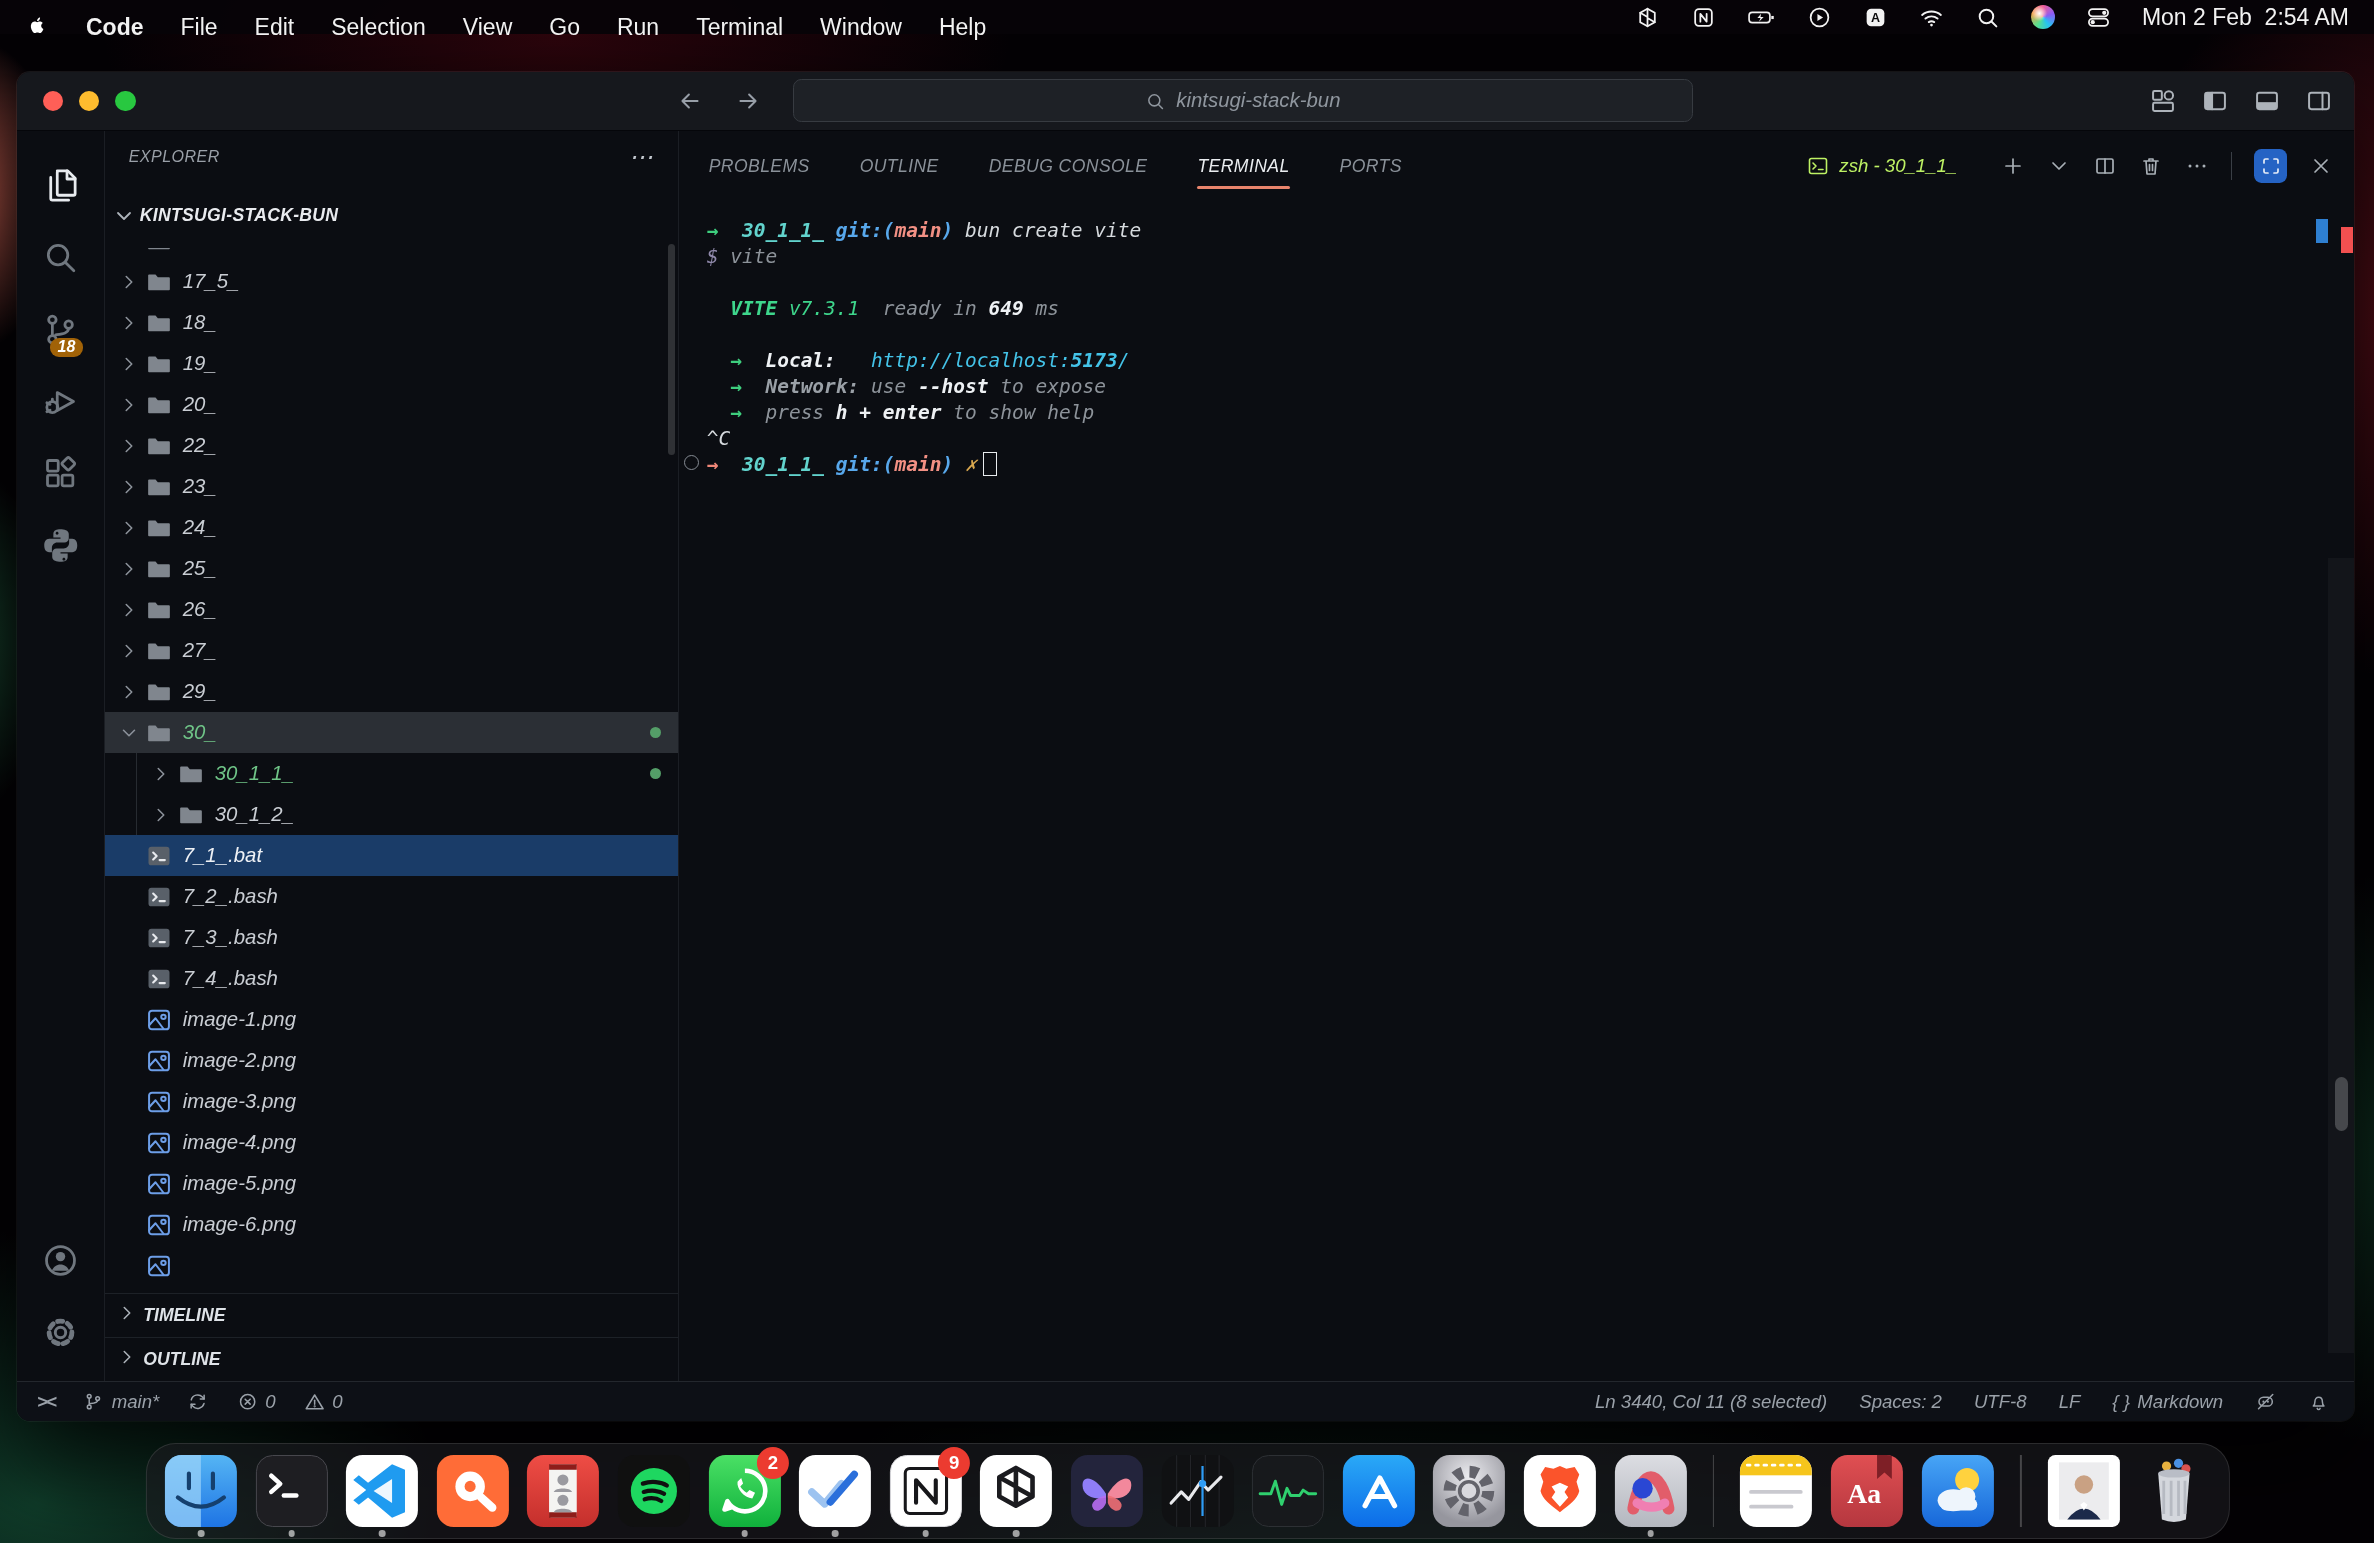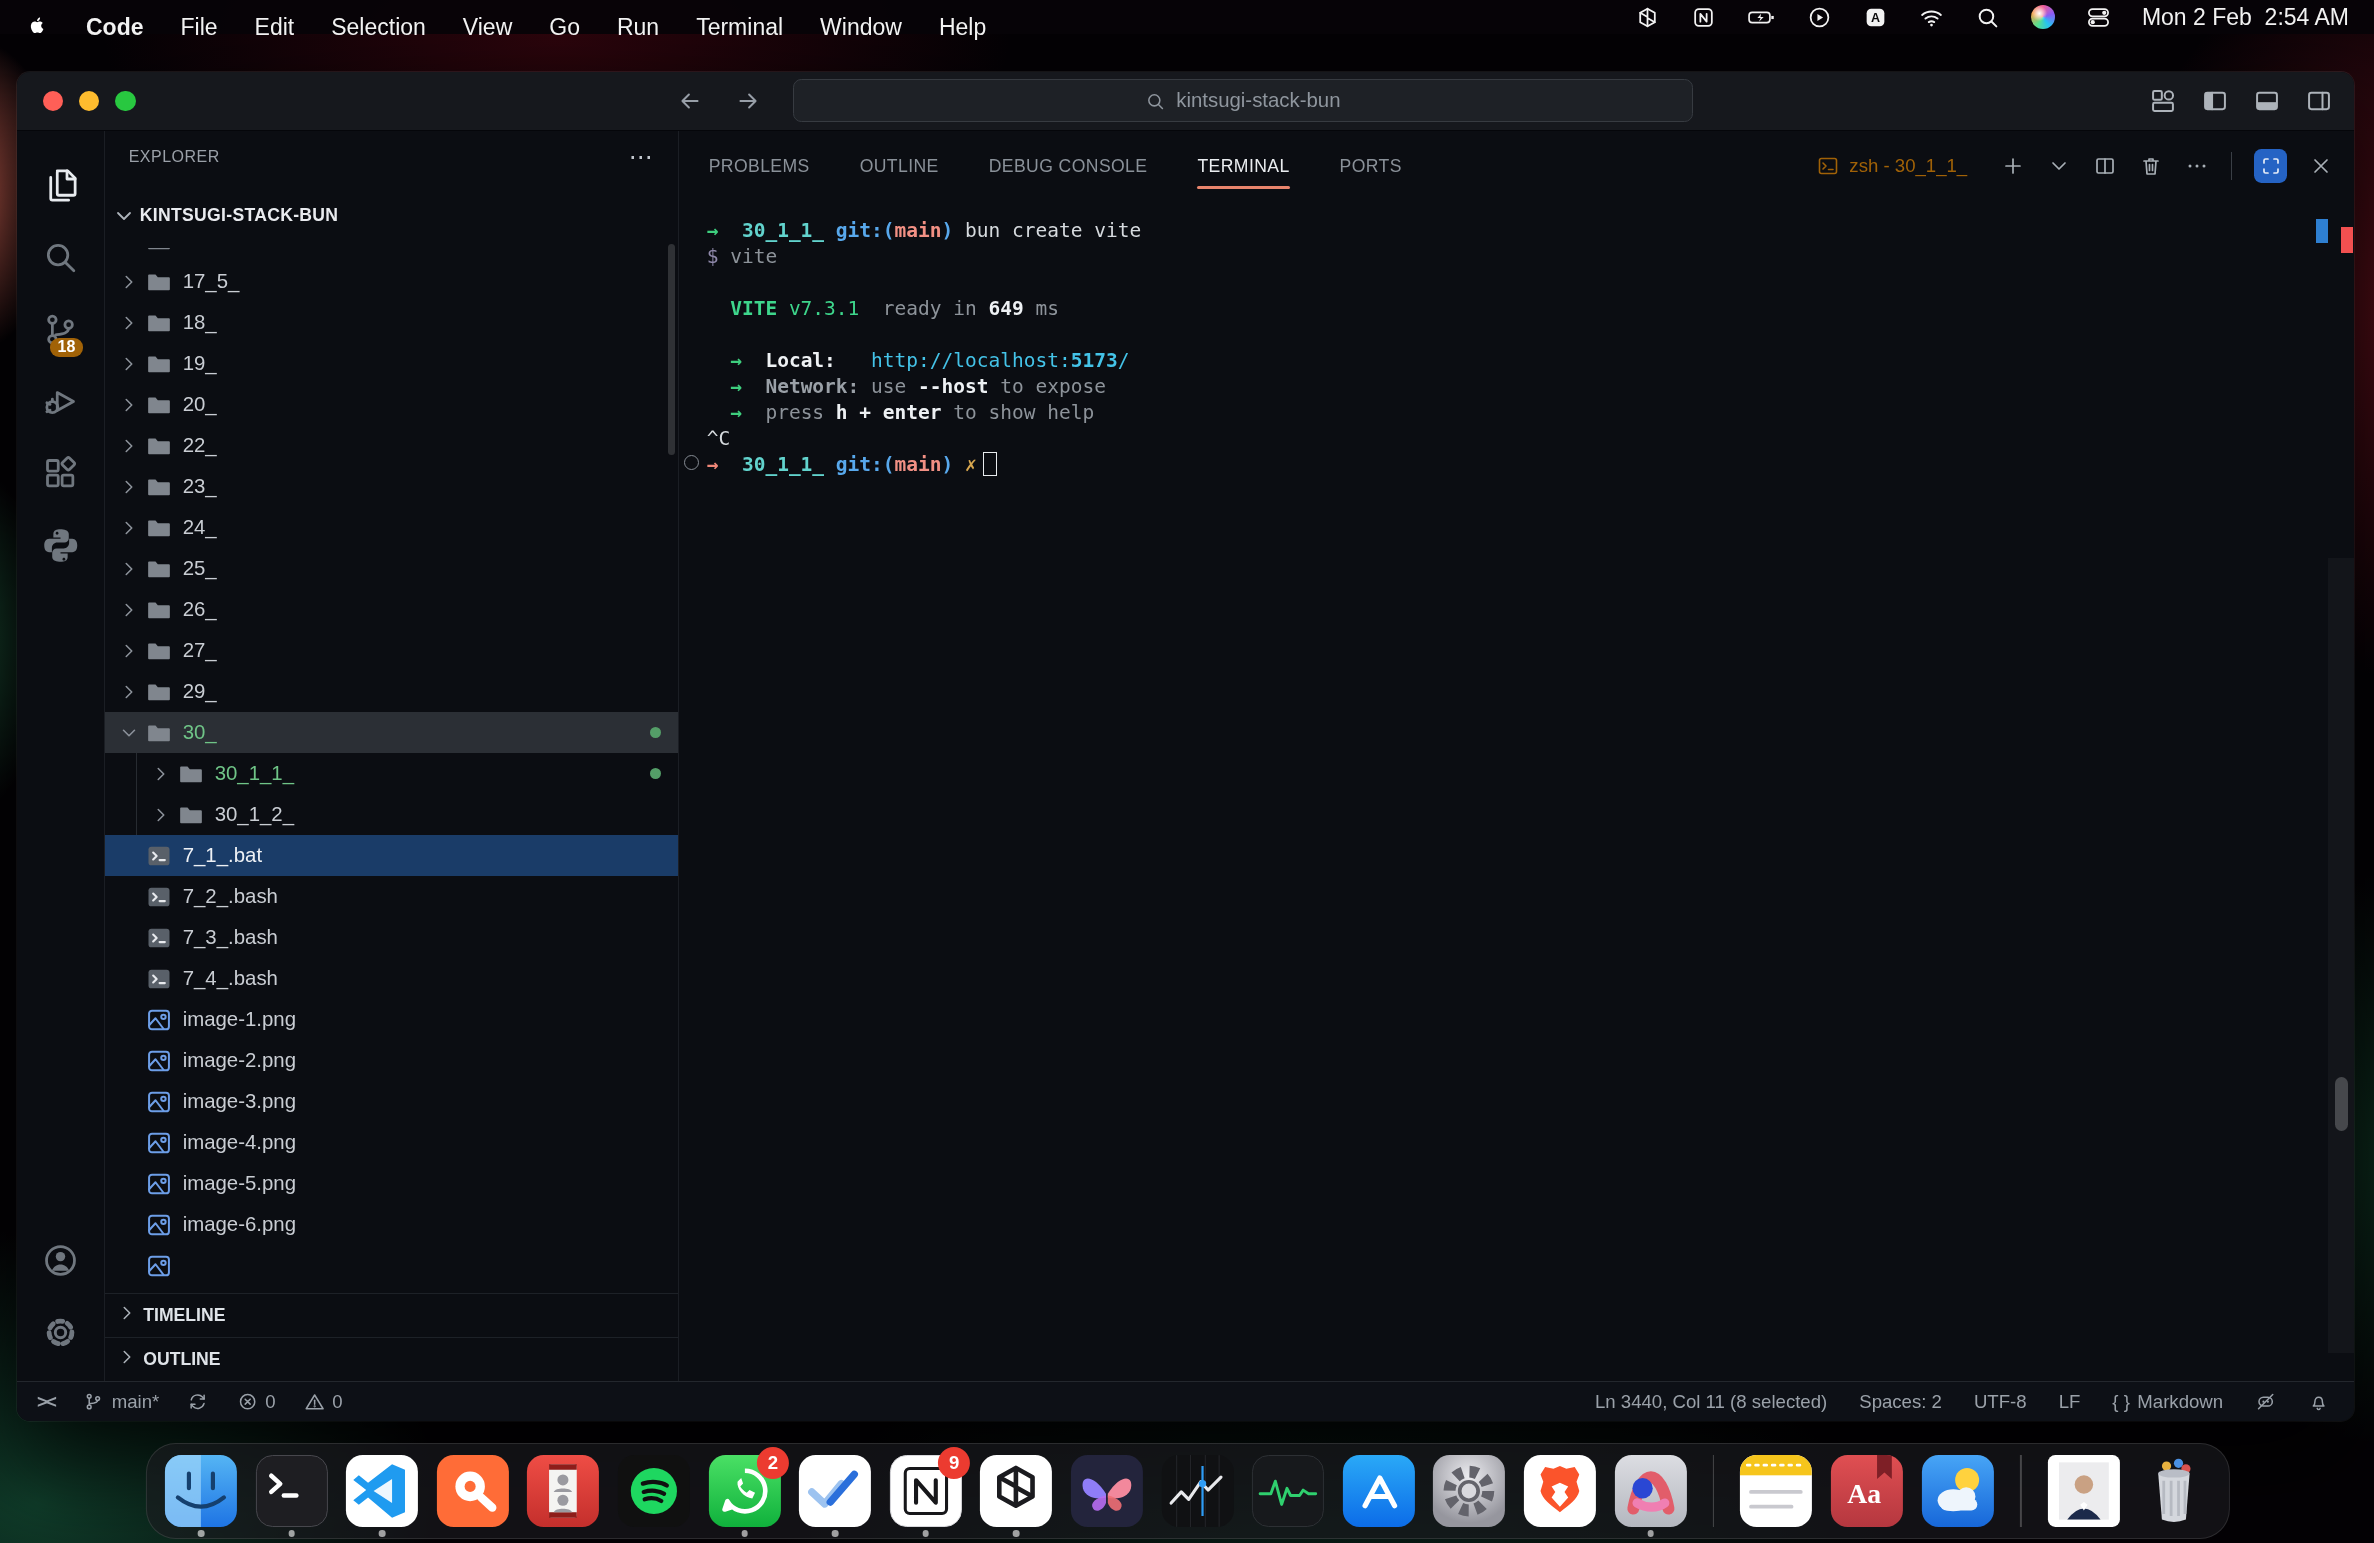--- a/index.html
+++ b/index.html
@@ -23,21 +23,21 @@
   .mb-right{margin-left:auto;display:flex;align-items:center;gap:31px;}
   .mb-right .icon svg{height:25px;width:auto;display:block;}
   .mb-left .icon svg{height:23px;width:auto;display:block;}
   .siri-orb{width:24px;height:24px;border-radius:50%;display:inline-block;
     background:radial-gradient(circle at 35% 35%, #fff 0%, rgba(255,255,255,0) 35%),
       conic-gradient(#f0609a,#8a5cf6,#25c3f2,#58e08e,#f0a04a,#f0609a);}
   .mb-clock{font-size:23px;font-weight:500;white-space:pre;}
   
   .window{position:absolute;left:16.7px;top:72px;width:2337px;height:1349px;background:#0b0d12;
     border-radius:13px;box-shadow:0 42px 102px rgba(0,0,0,.8),0 0 0 0.9px rgba(255,255,255,.09);
-    display:flex;flex-direction:column;overflow:hidden;}
+    display:flex;flex-direction:column;overflow:hidden;font-style:italic;}
   .titlebar{height:58px;background:#16181d;border-bottom:0.9px solid #05060a;display:flex;align-items:center;position:relative;flex:0 0 auto;}
   .lights{display:flex;gap:16px;padding-left:26px;}
   .light{width:20.4px;height:20.4px;border-radius:50%;}
   .light.r{background:#ff5f57;}.light.y{background:#febc2e;}.light.g{background:#28c840;}
   .nav-arrows{position:absolute;left:660px;display:flex;gap:32px;color:#979ea7;}
   .nav-arrows svg{width:26px;height:26px;}
   .searchbox{position:absolute;left:776px;top:7.4px;width:898px;height:41px;background:#1e2126;
     border:0.9px solid #373b41;border-radius:8.3px;display:flex;align-items:center;justify-content:center;
     gap:11px;color:#8f969e;font-size:20.4px;}
   .searchbox svg{width:20.4px;height:20.4px;}
@@ -76,21 +76,21 @@
   .sb-section .chev svg{width:22px;height:22px;color:#aab0b7;}
   
   .panel{flex:1;display:flex;flex-direction:column;position:relative;min-width:0;}
   .panel-header{height:70px;flex:0 0 70px;display:flex;align-items:center;padding:0 20.4px 0 30px;}
   .ptabs{display:flex;gap:50px;height:100%;align-items:center;font-size:17.6px;letter-spacing:0.4px;color:#8a9199;}
   .ptab{height:100%;display:flex;align-items:center;position:relative;cursor:default;}
   .ptab.active{color:#eaedf0;}
   .ptab.active::after{content:"";position:absolute;bottom:12px;left:0;right:0;height:2.8px;border-radius:1.9px;background:#e8846c;}
   .pactions{margin-left:auto;display:flex;align-items:center;gap:22px;color:#a9b0b7;}
   .pactions svg{width:24px;height:24px;display:block;}
-  .pterm-label{display:flex;align-items:center;gap:9.3px;font-size:18.6px;color:#a16207;margin-right:12px;white-space:pre;}
+  .pterm-label{display:flex;align-items:center;gap:9.3px;font-size:18.6px;color:#bef264;margin-right:22px;white-space:pre;}
   .pdivider{width:0.9px;height:28px;background:#3a3f46;}
   .maxbtn{background:#2563c4;border-radius:7.4px;padding:4.6px;color:#e8eef8;display:flex;}
   .term{flex:1;position:relative;padding:16.7px 37px 0 28px;font-family:"DejaVu Sans Mono","Liberation Mono",monospace;font-size:19.5px;line-height:26px;}
   .tline{white-space:pre;height:26px;}
   .ag{color:#3ecf7e;font-weight:700;}
   .ar{color:#f08778;font-weight:700;}
   .dir{color:#62d3cd;font-weight:700;}
   .gb{color:#58a8ec;font-weight:700;}
   .gm{color:#f29084;font-weight:700;}
   .fg{color:#d6dade;}

